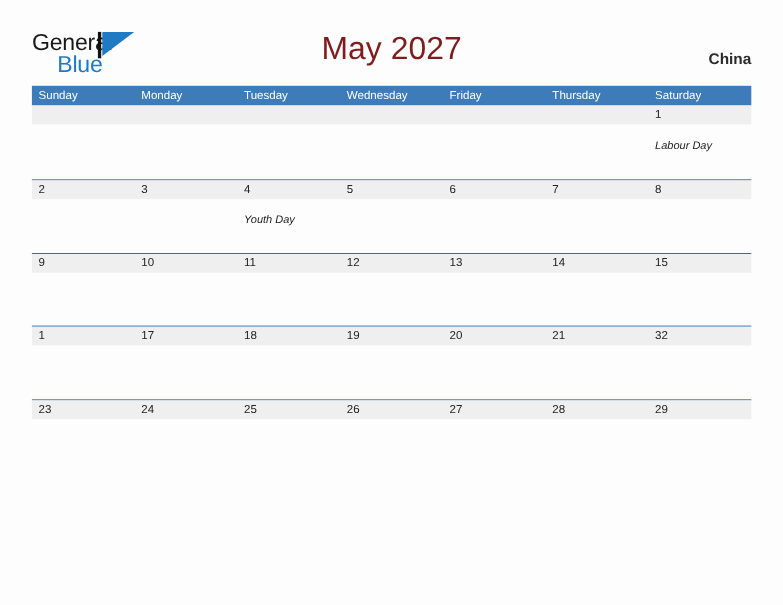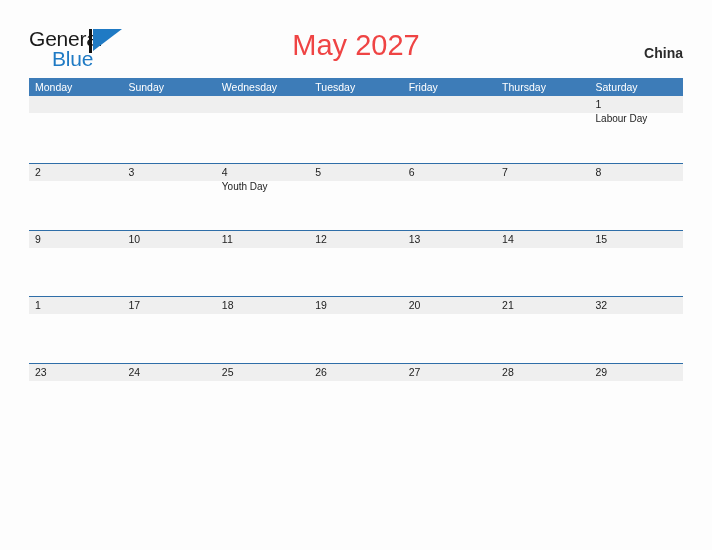--- a/index.html
+++ b/index.html
@@ -81,21 +81,21 @@
     border-right: 29px solid transparent;
   }
 
   .title {
     position: absolute;
     left: 0;
     top: 29px;
     width: 712px;
     text-align: center;
     font-size: 29px;
-    color: #ef4444;
+    color: #7f1d1d;
     font-weight: normal;
     font-family: "Liberation Sans", sans-serif;
   }
 
   .country {
     position: absolute;
     right: 29px;
     top: 45px;
     font-size: 14px;
     color: #2b2b2b;
@@ -168,26 +168,27 @@
     position: relative;
     height: 17px;
     line-height: 17px;
     font-size: 10.5px;
     color: #222222;
     font-family: "Liberation Sans", sans-serif;
   }
 
   .event {
     position: relative;
-    margin-top: 0;
+    margin-top: 14px;
     font-size: 10px;
     line-height: 12px;
     color: #1d1d1d;
     font-family: "Liberation Sans", sans-serif;
     white-space: nowrap;
+    font-style: italic;
   }
 </style>
 </head>
 <body>
 
 <div id="page">
 
   <div class="header">
 
     <div class="logo">
@@ -201,24 +202,24 @@
 
     <div class="title">May 2027</div>
 
     <div class="country">China</div>
 
   </div>
 
   <div class="calendar">
 
     <div class="dow-row">
+      <div class="dow">Sunday</div>
       <div class="dow">Monday</div>
-      <div class="dow">Sunday</div>
+      <div class="dow">Tuesday</div>
       <div class="dow">Wednesday</div>
-      <div class="dow">Tuesday</div>
       <div class="dow">Friday</div>
       <div class="dow">Thursday</div>
       <div class="dow">Saturday</div>
     </div>
 
     <div id="weeks-container">
         <div class="week">
           <div class="week-strip"></div>
           <div class="week-cells">
             <div class="cell">

